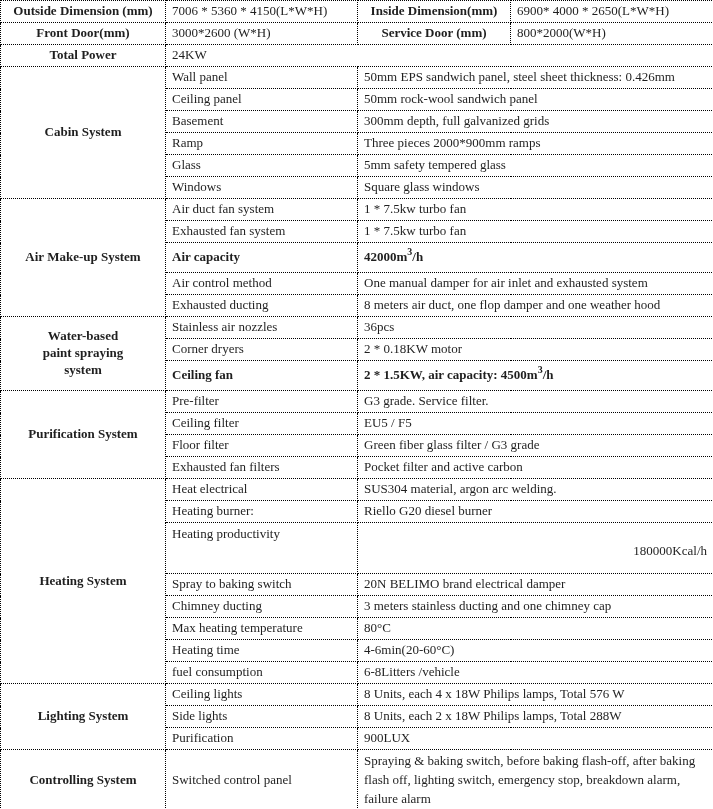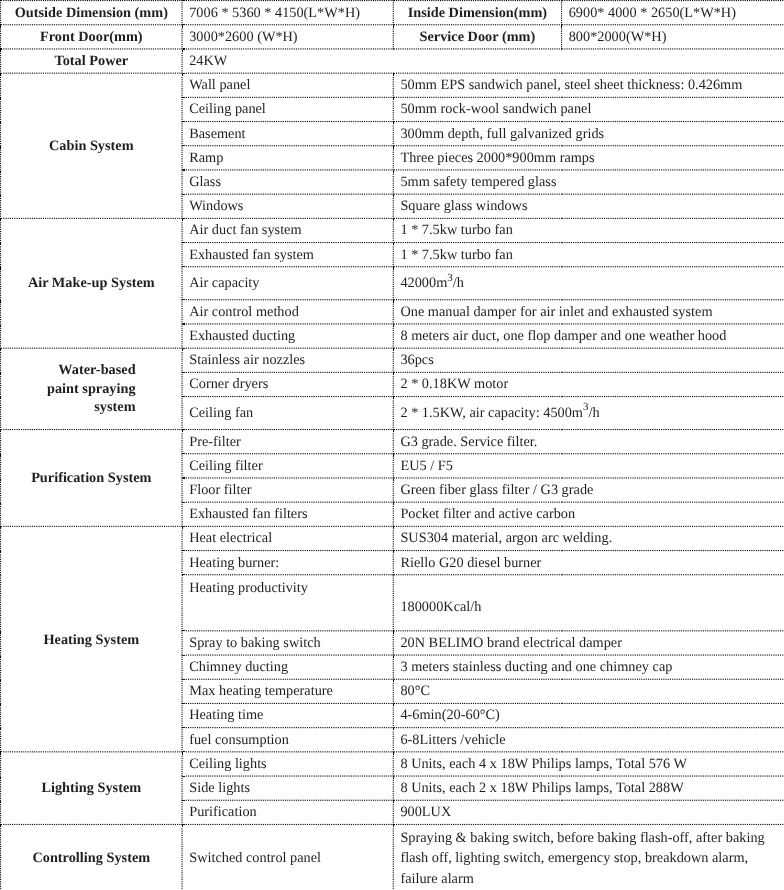--- a/index.html
+++ b/index.html
@@ -30,30 +30,30 @@
     overflow: hidden;
     word-wrap: break-word;
   }
   td.head, td.system {
     font-weight: bold;
     text-align: center;
     padding: 1px 3px;
   }
   td.head .inner, td.system .inner {
     display: inline-block;
-    text-align: right;
+    text-align: center;
     vertical-align: middle;
   }
   td.value, td.item {
     text-align: left;
   }
-  tr.tall td { height: 27px; }
+  tr.tall td { height: 27px; font-weight: bold; }
   tr.productivity td { height: 41px; }
   tr.productivity td.item { vertical-align: top; padding-top: 3px; }
-  tr.productivity td.value { vertical-align: middle; padding-top: 8px; }
+  tr.productivity td.value { vertical-align: middle; padding-top: 8px; text-align: right; }
   tr.multiline td { height: 56px; }
   tr.multiline td.value { line-height: 1.45; padding-top: 2px; padding-bottom: 2px; }
   .sup3 {
     font-size: 10px;
     position: relative;
     top: -6px;
     line-height: 0;
   }
 </style>
 </head>

